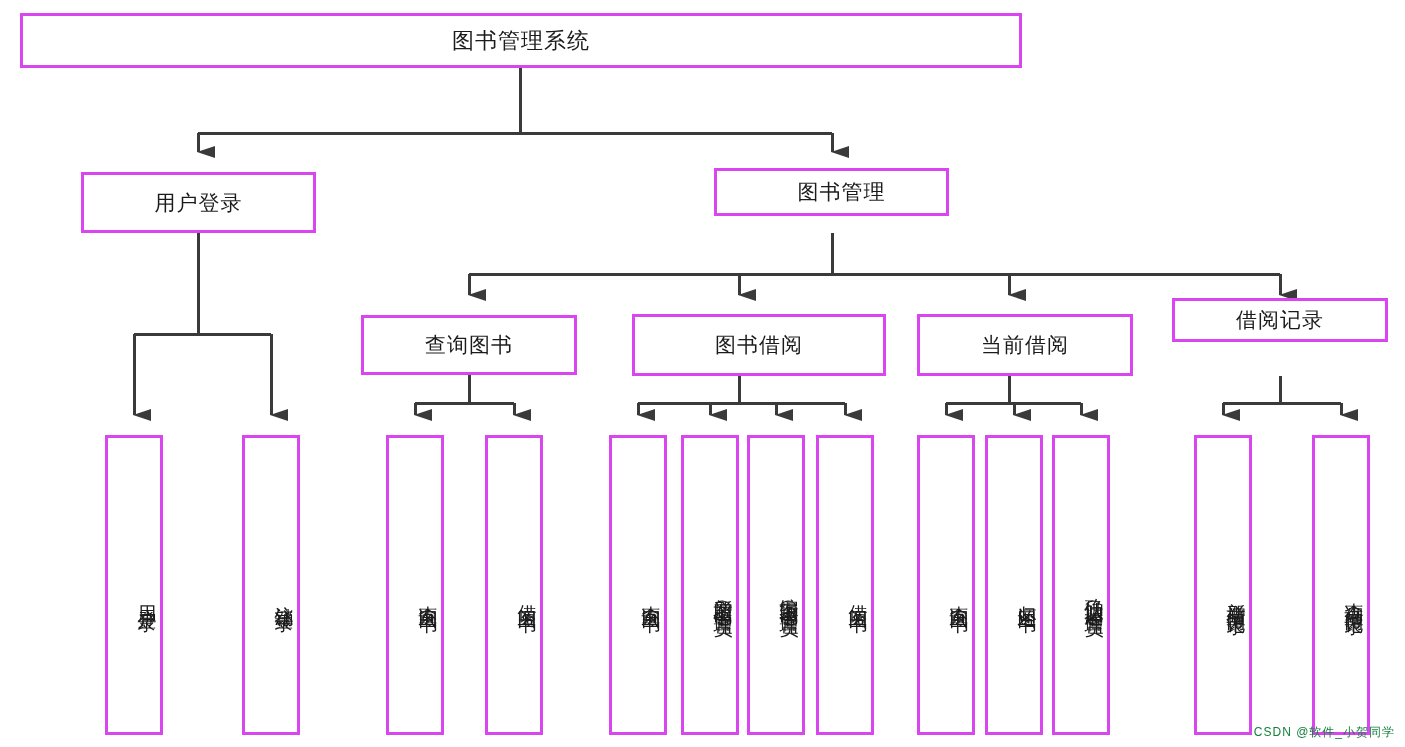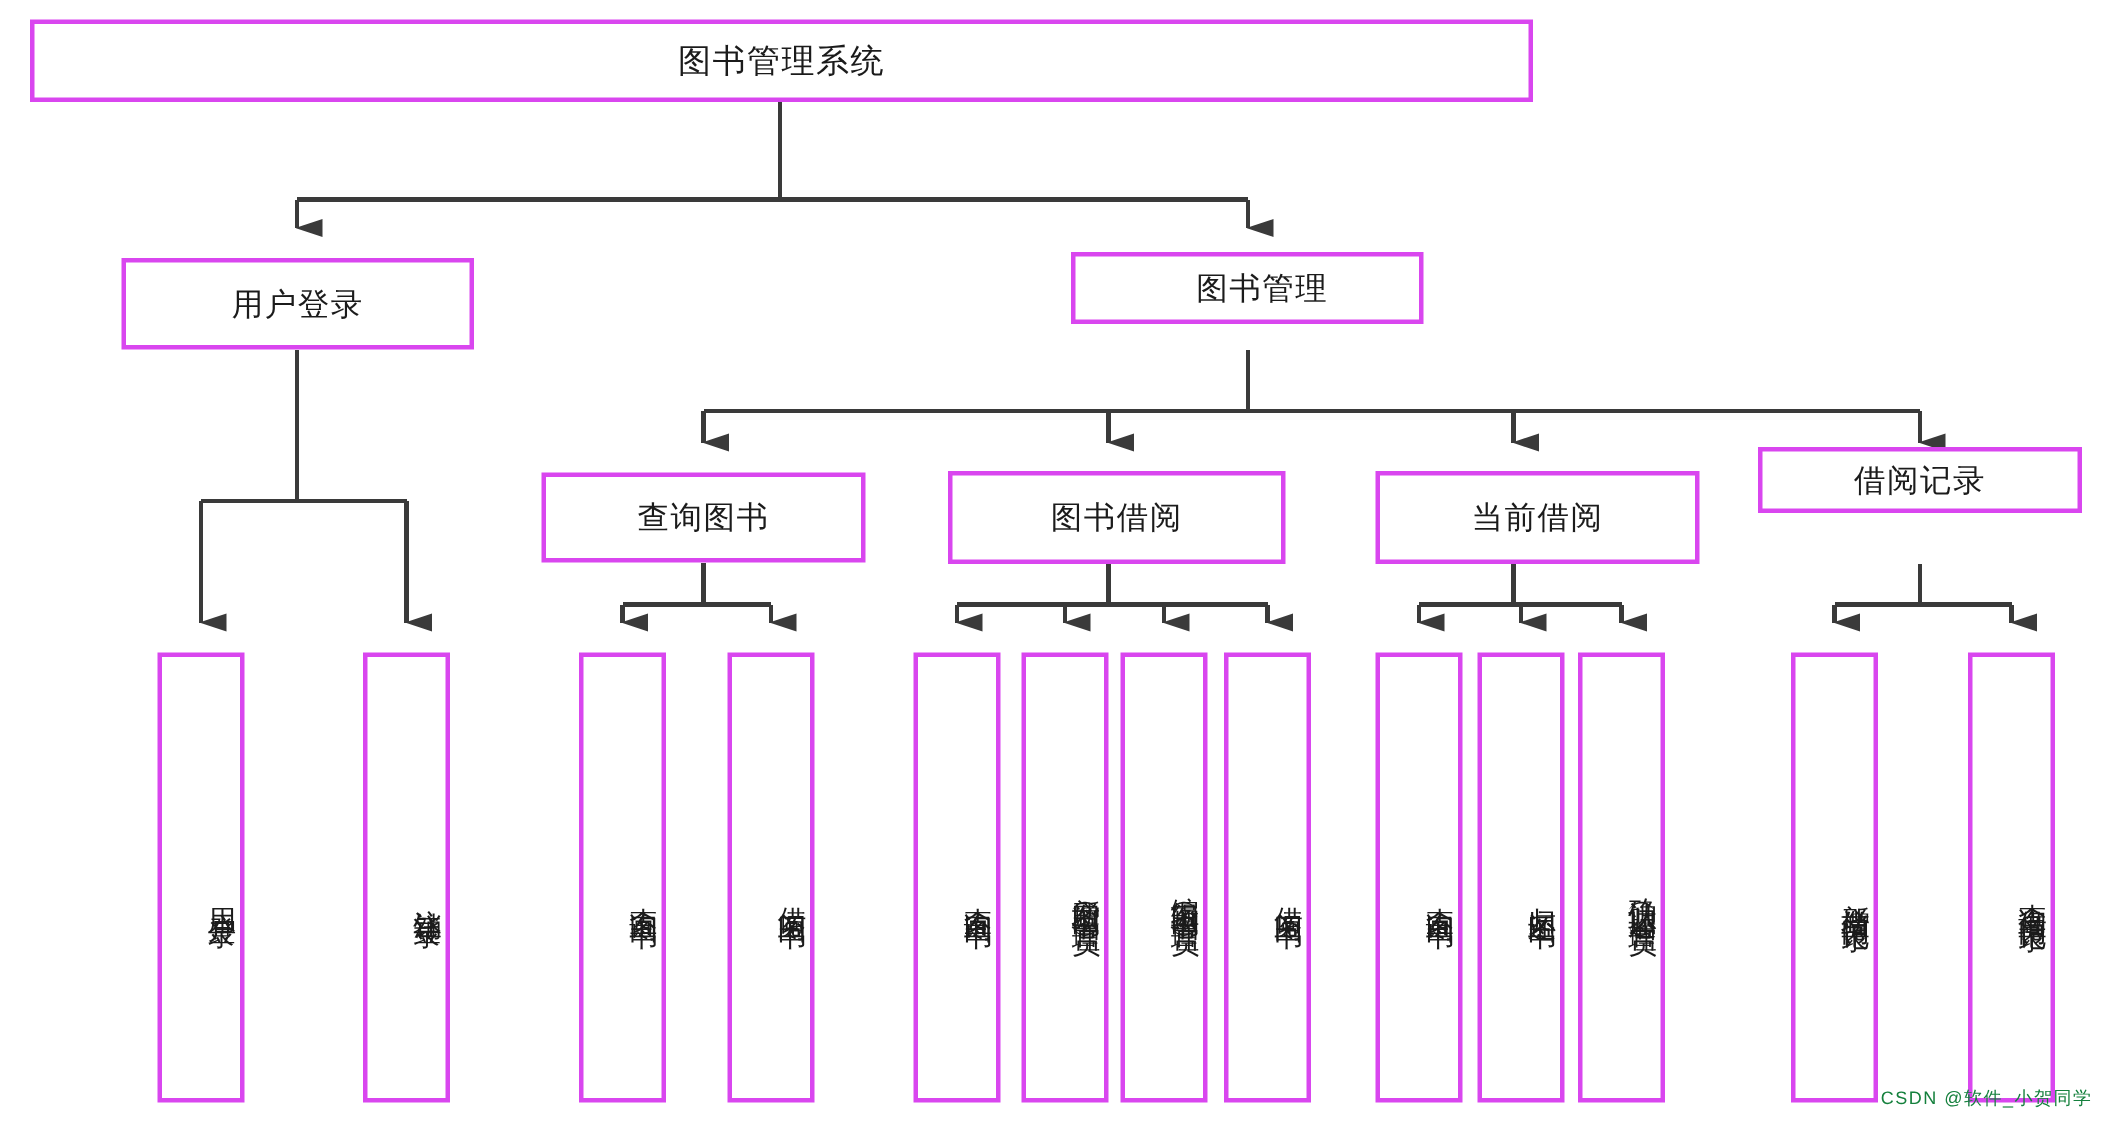--- a/index.html
+++ b/index.html
@@ -70,21 +70,21 @@
       <path d="M1341,403 L1341,415" marker-end="url(#ah)"></path>
     </g>
   </svg>
 
   <div class="node root" style="left:20px;top:13px;width:1002px;height:55px;">图书管理系统</div>
 
   <div class="node h" style="left:81px;top:172px;width:235px;height:61px;">用户登录</div>
   <div class="node h" style="left:714px;top:168px;width:235px;height:48px;padding-left:20px;">图书管理</div>
 
   <div class="node h" style="left:361px;top:315px;width:216px;height:60px;">查询图书</div>
-  <div class="node h" style="left:632px;top:314px;width:225px;height:62px;text-align:center;">图书借阅</div>
+  <div class="node h" style="left:632px;top:314px;width:254px;height:62px;text-align:center;">图书借阅</div>
   <div class="node h" style="left:901px;top:314px;width:216px;height:62px;margin-left:16px;">当前借阅</div>
   <div class="node h" style="left:1172px;top:298px;width:216px;height:44px;">借阅记录</div>
 
   <div class="node leaf" style="left:105px;top:435px;width:58px;height:300px;">用户登录</div>
   <div class="node leaf" style="left:242px;top:435px;width:58px;height:300px;">注销登录</div>
 
   <div class="node leaf" style="left:386px;top:435px;width:58px;height:300px;">查询图书</div>
   <div class="node leaf" style="left:485px;top:435px;width:58px;height:300px;">借阅图书</div>
 
   <div class="node leaf" style="left:609px;top:435px;width:58px;height:300px;">查询图书</div>

